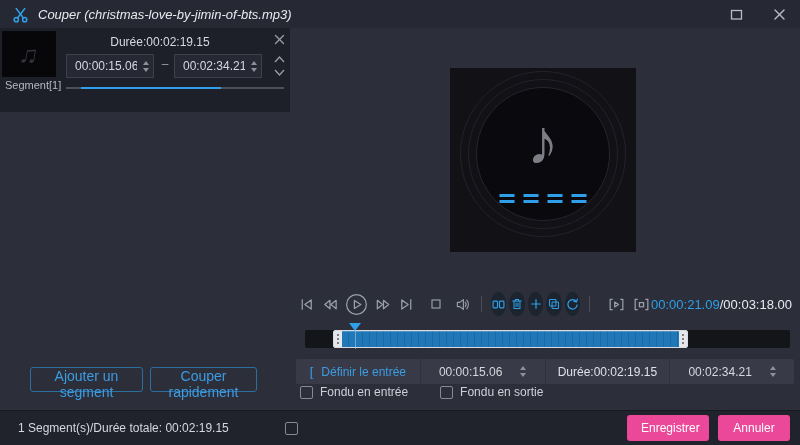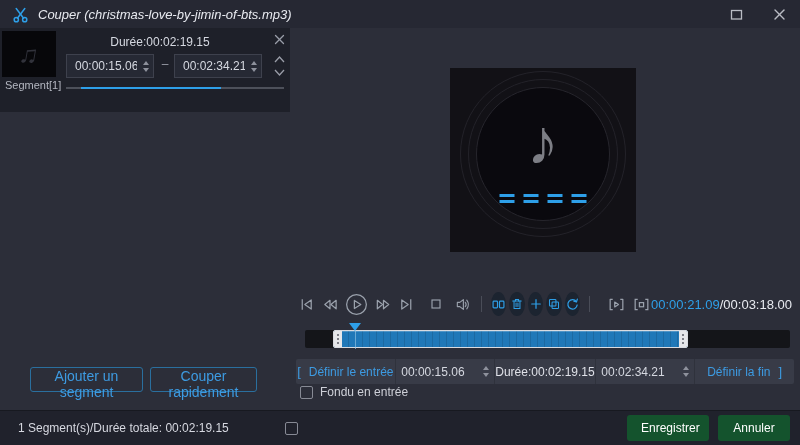--- a/index.html
+++ b/index.html
@@ -108,21 +108,21 @@
   .chk { display:flex; align-items:center; gap:7px; cursor:pointer; }
   .chk .box { width:13px; height:13px; border:1px solid #878a95; border-radius:2px; background:transparent; flex:none; }
   .chk .lbl { font-size:12px; color:#ced0d8; }
 
   
   .status-bar { position:absolute; left:0; top:410px; width:800px; height:35px; background:#20222c;
                 border-top:1px solid #171920; display:flex; align-items:center;gap:28px; }
   .status-summary { margin-left:18px; font-size:12px; color:#d6d8e0; }
   .merge-chk { margin-left:28px; }
   .action-btns { margin-left:auto; margin-right:10px; display:flex; gap:9px; }
-  .blue-btn { height:26px; background:#14532d; border:none; border-radius:3px; color:#fff;
+  .blue-btn { height:26px; background:#ec4899; border:none; border-radius:3px; color:#fff;
               font-size:12px; font-family:"Liberation Sans",sans-serif; cursor:pointer; padding:0 14px; }
   .btn-save { width:82px; }
   .btn-cancel { width:72px; }
 
   svg { display:block; }
 </style>
 </head>
 <body>
 
 <div class="window">
@@ -373,32 +373,30 @@
       </div>
       <div class="trim-cell">
         <span class="trim-val">00:02:34.21</span>
         <span class="trim-spin">
             <span class="spin">
               <i class="up"></i>
               <i class="dn"></i>
             </span>
           </span>
       </div>
-      <div class="trim-cell">
-        <button class="trim-link">
-          <span>Définir la fin</span>
-          <span class="bracket">]</span>
-        </button>
-      </div>
     </div>
 
     <div class="fade-row">
       <span class="chk">
         <span class="box"></span>
         <span class="lbl">Fondu en entrée</span>
+      </span>
+      <span class="chk">
+        <span class="box"></span>
+        <span class="lbl">Fondu en sortie</span>
       </span>
     </div>
   </div>
 
   <div class="status-bar">
     <span class="status-summary">1 Segment(s)/Durée totale: 00:02:19.15</span>
     <span class="chk merge-chk">
       <span class="box"></span>
     </span>
     <span class="action-btns">

